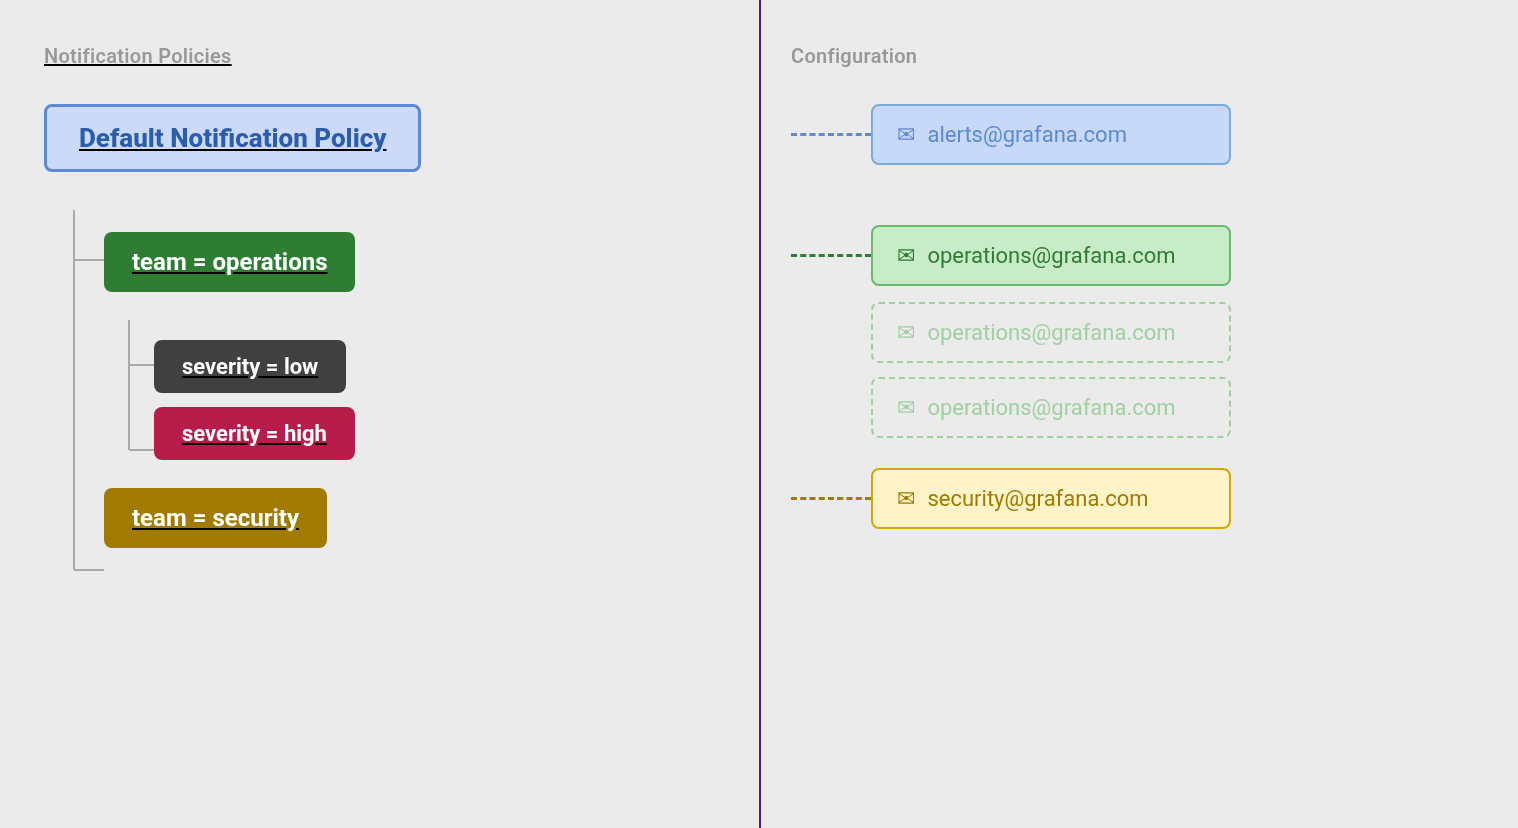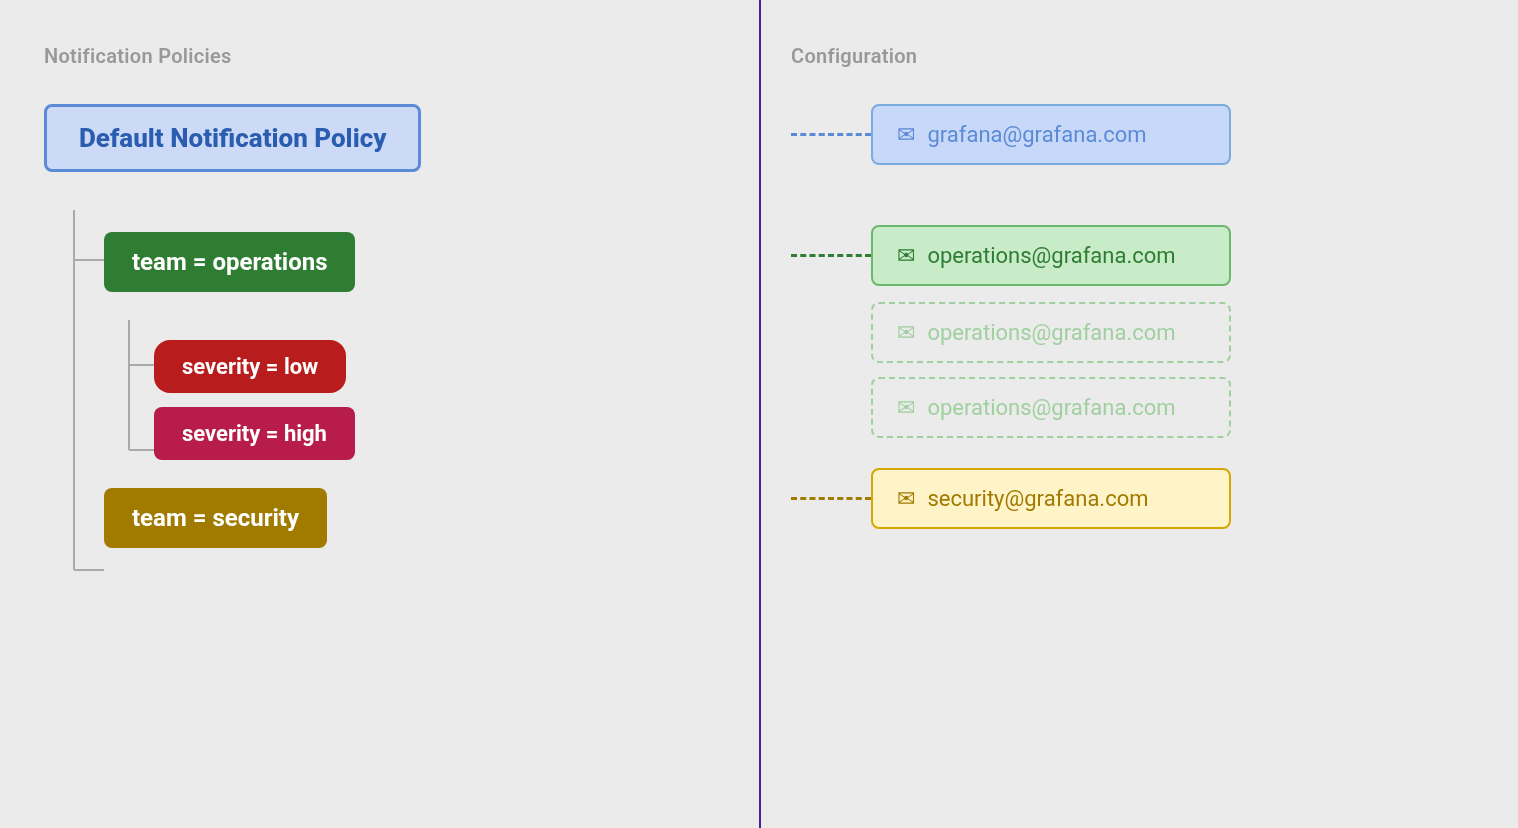--- a/index.html
+++ b/index.html
@@ -20,20 +20,21 @@
       width: 1518px;
       height: 828px;
       display: flex;
       background: #ebebeb;
     }
 
     .left-col {
       width: 759px;
       padding: 44px 30px 44px 44px;
       position: relative;
+      text-decoration: underline;
     }
 
     .right-col {
       width: 759px;
       padding: 44px 44px 44px 30px;
       border-left: 2px solid #4c1d95;
     }
 
     h2.section-title {
       font-size: 20px;
@@ -84,21 +85,21 @@
             <div style="width:50px; position:relative; flex-shrink:0;">
               <svg width="50" height="170" style="position:absolute; top:0; left:0;">
                 <line x1="25" y1="10" x2="25" y2="140" stroke="#aaa" stroke-width="2"></line>
                 <line x1="25" y1="55" x2="50" y2="55" stroke="#aaa" stroke-width="2"></line>
                 <line x1="25" y1="140" x2="50" y2="140" stroke="#aaa" stroke-width="2"></line>
               </svg>
             </div>
             <div style="display:flex; flex-direction:column; gap:14px; margin-top:0;">
 
               <div style="display:flex; align-items:center; margin-top:30px;">
-                <div style="background:#b91c1c; border-radius:16px; padding:14px 28px; font-size:22px; font-weight:700; color:white; white-space:nowrap;">
+                <div style="background:#404040; border-radius:8px; padding:14px 28px; font-size:22px; font-weight:700; color:white; white-space:nowrap;">
                   <span>severity = low</span>
                 </div>
               </div>
 
               <div style="display:flex; align-items:center;">
                 <div style="background:#b71c4a; border-radius:8px; padding:14px 28px; font-size:22px; font-weight:700; color:white; white-space:nowrap;">
                   <span>severity = high</span>
                 </div>
               </div>
             </div>
@@ -119,21 +120,21 @@
   <div class="right-col">
     <h2 class="section-title">Configuration</h2>
 
     <div style="display:flex; flex-direction:column; gap:0;">
 
       <div style="display:flex; align-items:center; margin-bottom:28px;">
 
         <div style="width:80px; border-top: 3px dashed #5b8ad8; margin-right:0;"></div>
         <div style="background:#c8d8f8; border:2px solid #7aabde; border-radius:8px; padding:16px 24px; font-size:22px; color:#5b8ad8; display:flex; align-items:center; gap:12px; min-width:360px;">
           <span style="font-size:22px;">✉</span>
-          <span>grafana@grafana.com</span>
+          <span>alerts@grafana.com</span>
         </div>
       </div>
 
       <div style="display:flex; align-items:center; margin-bottom:16px; margin-top:32px;">
         <div style="width:80px; border-top: 3px dashed #2e7d32; margin-right:0;"></div>
         <div style="background:#c8ebc8; border:2px solid #6cb86c; border-radius:8px; padding:16px 24px; font-size:22px; color:#2e7d32; display:flex; align-items:center; gap:12px; min-width:360px;">
           <span style="font-size:22px;">✉</span>
           <span>operations@grafana.com</span>
         </div>
       </div>

